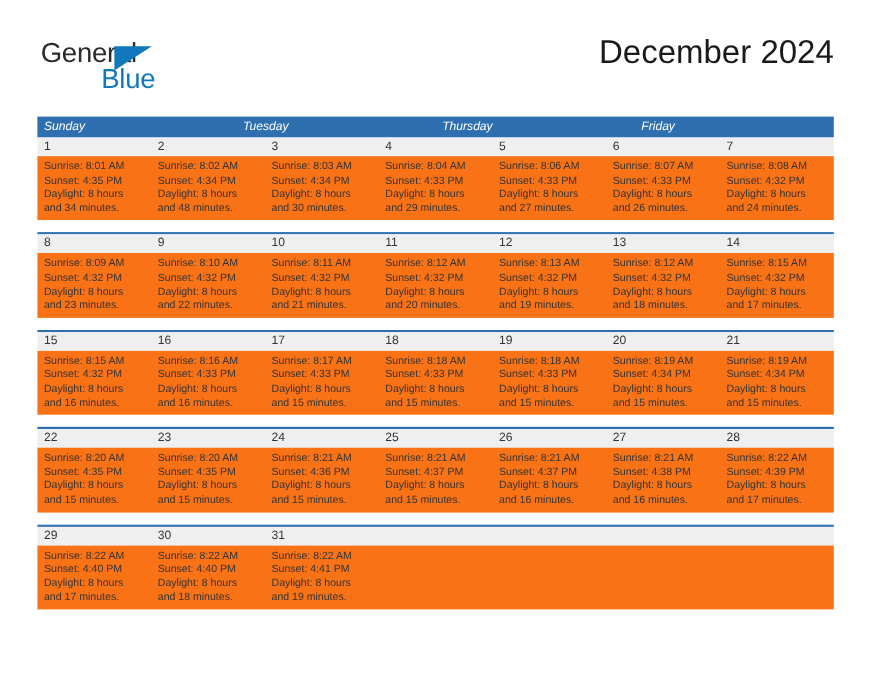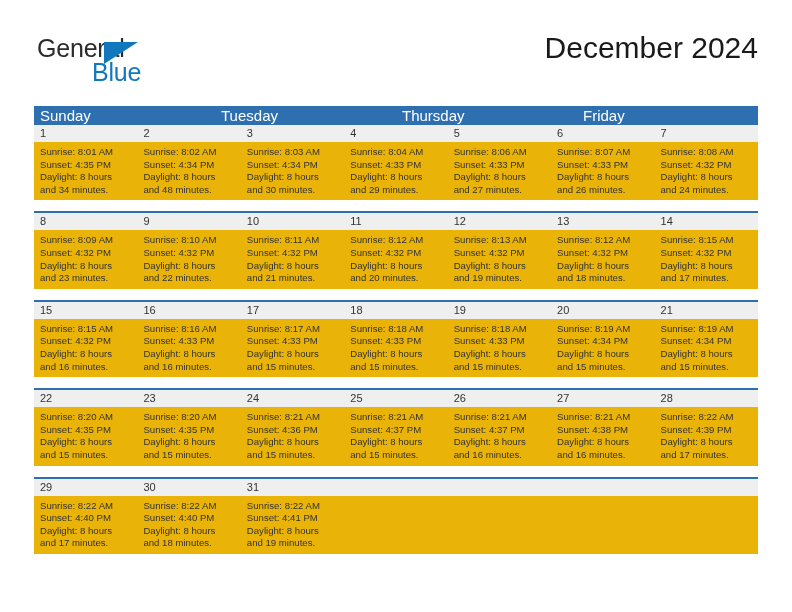--- a/index.html
+++ b/index.html
@@ -103,24 +103,25 @@
     width: 100%;
     background: #2e6fb0;
   }
   .weekday-cell {
     flex: 1 1 0;
     height: 19px;
     line-height: 19px;
     padding-left: 6px;
     box-sizing: border-box;
     color: #ffffff;
-    font-size: 15px;
+    font-size: 11px;
     white-space: nowrap;
     overflow: hidden;
     font-family: "Liberation Sans", sans-serif;
+    font-style: italic;
   }
 
   .week {
     width: 100%;
     border-top: 2px solid #2e6fb0;
     margin-top: 11px;
   }
   .week:first-of-type {
     border-top: none;
     margin-top: 0;
@@ -138,21 +139,21 @@
     padding-left: 6px;
     box-sizing: border-box;
     color: #333333;
     font-size: 11px;
     font-family: "Liberation Sans", sans-serif;
   }
 
   .week-body {
     display: flex;
     width: 100%;
-    background: #eab308;
+    background: #f97316;
   }
   .detail-cell {
     flex: 1 1 0;
     min-height: 58px;
     padding: 4px 6px 4px 6px;
     box-sizing: border-box;
     color: #333333;
     font-size: 9.6px;
     line-height: 12.6px;
     font-family: "Liberation Sans", sans-serif;

